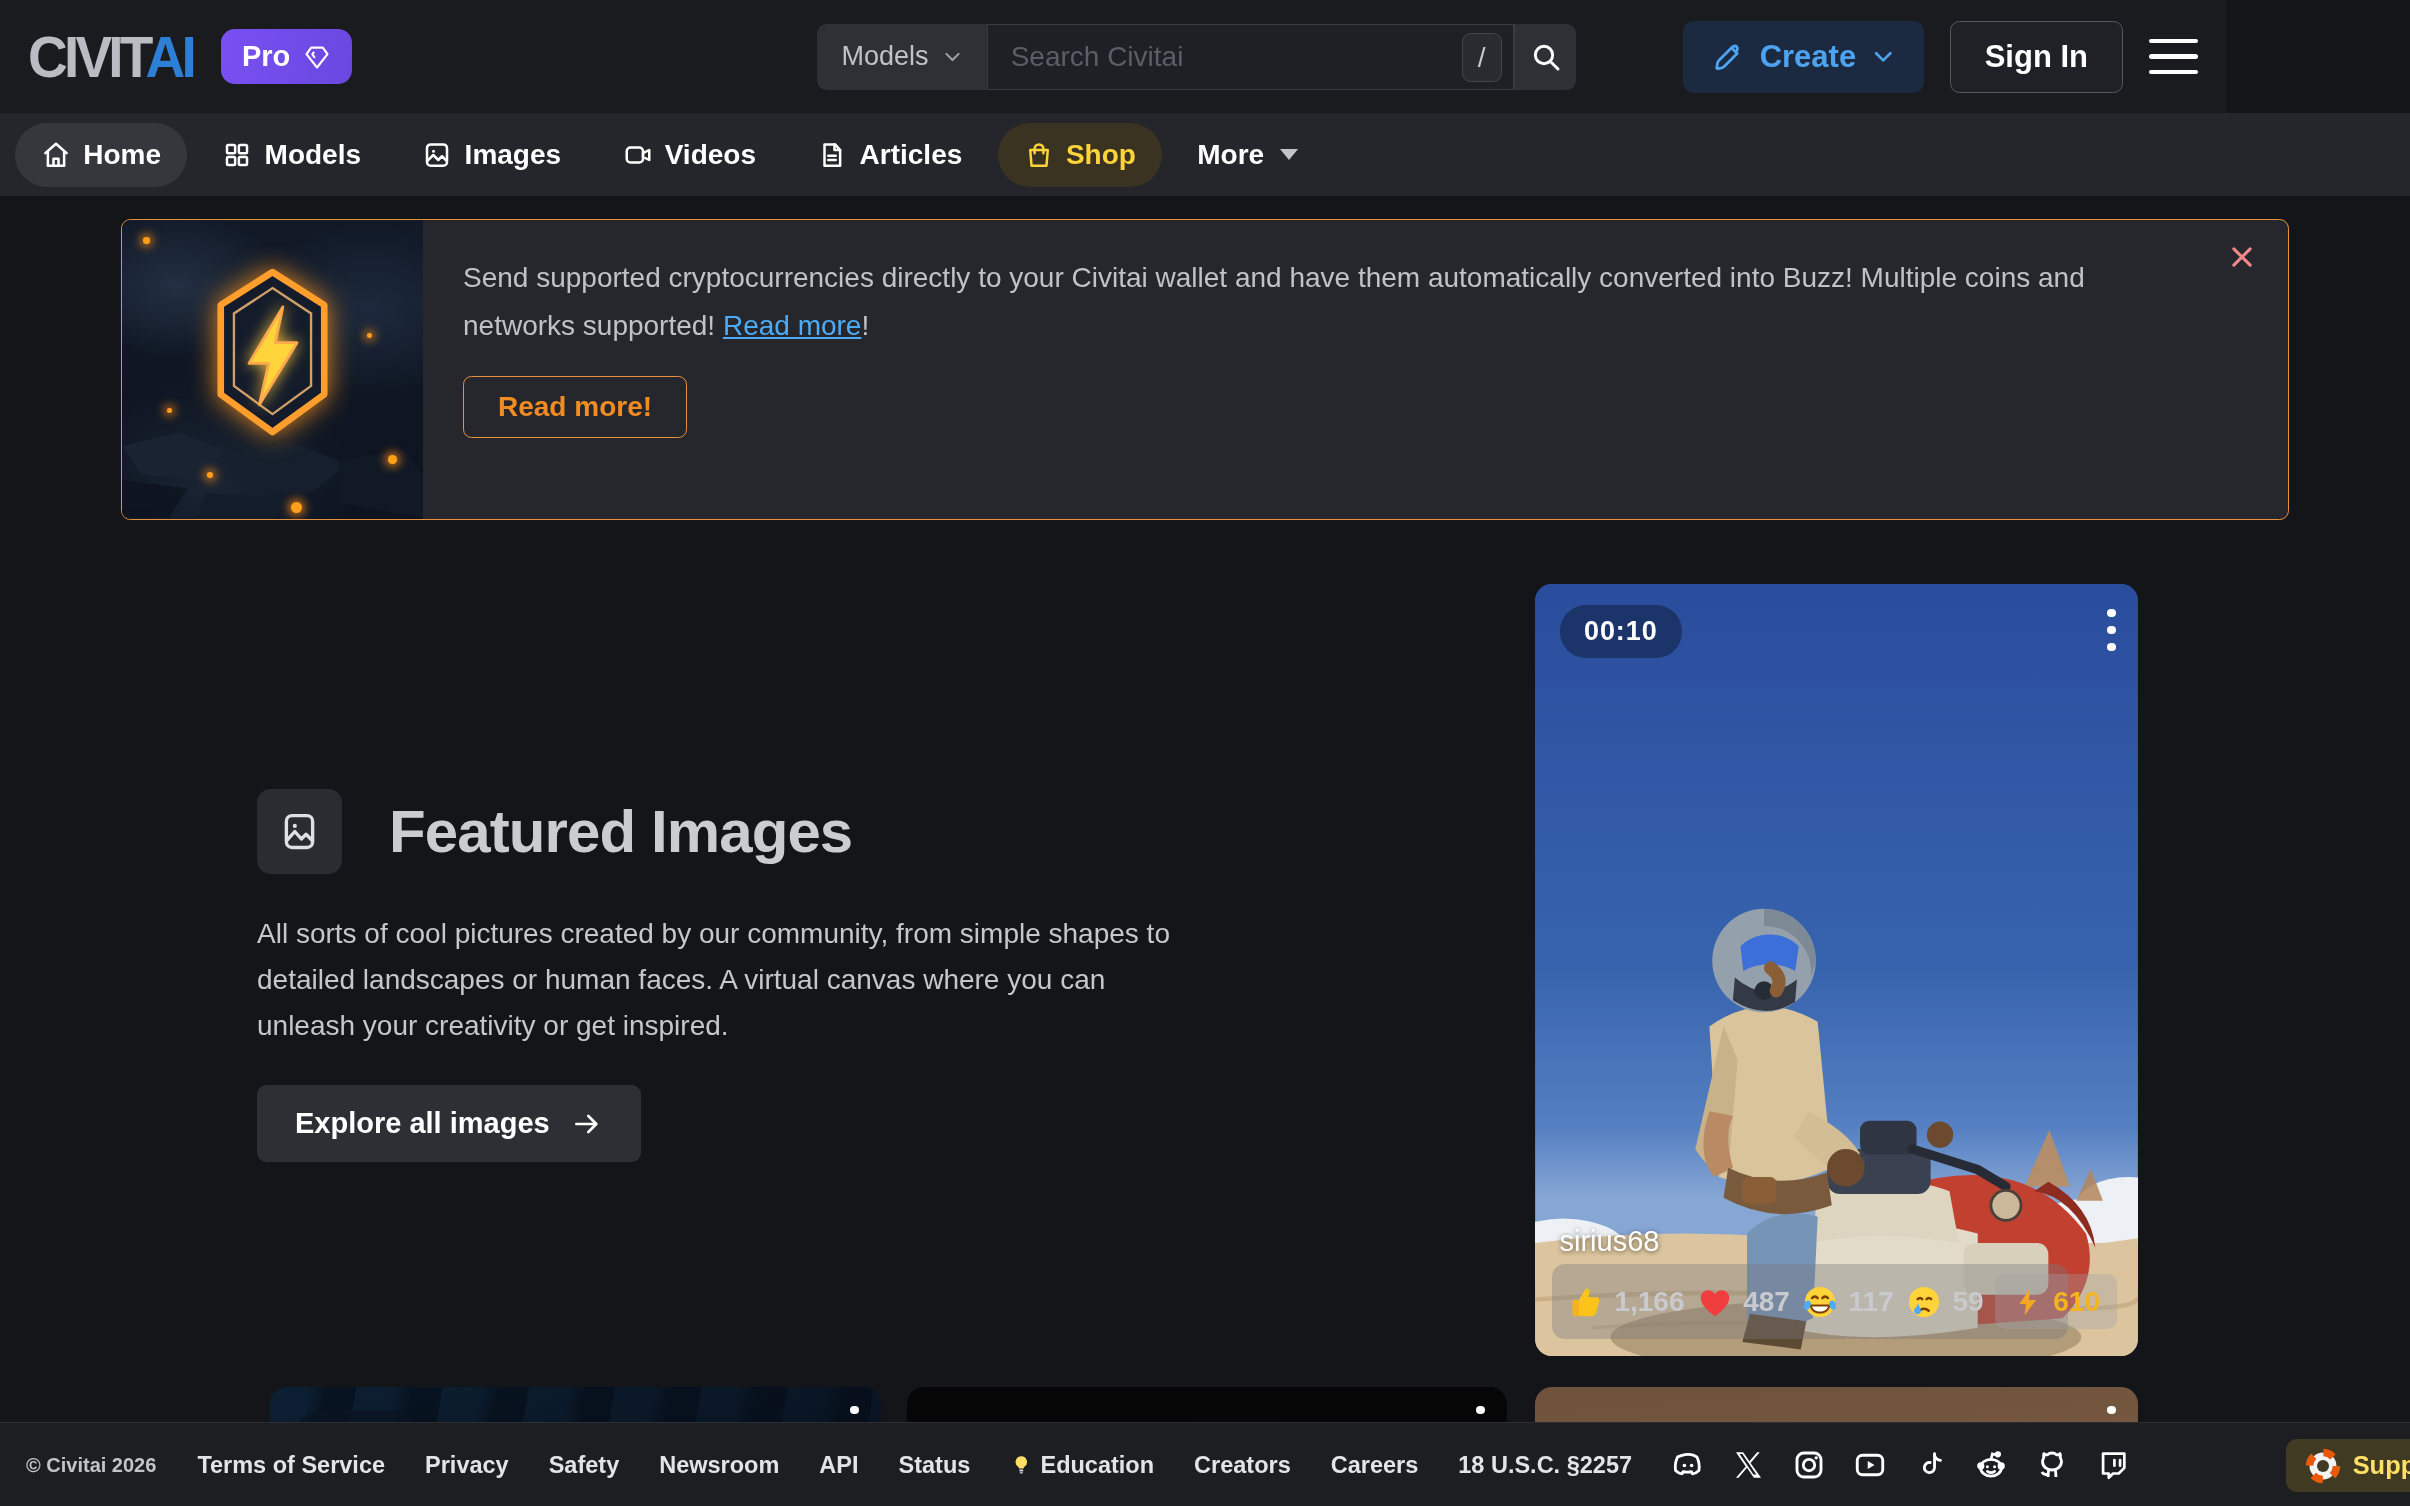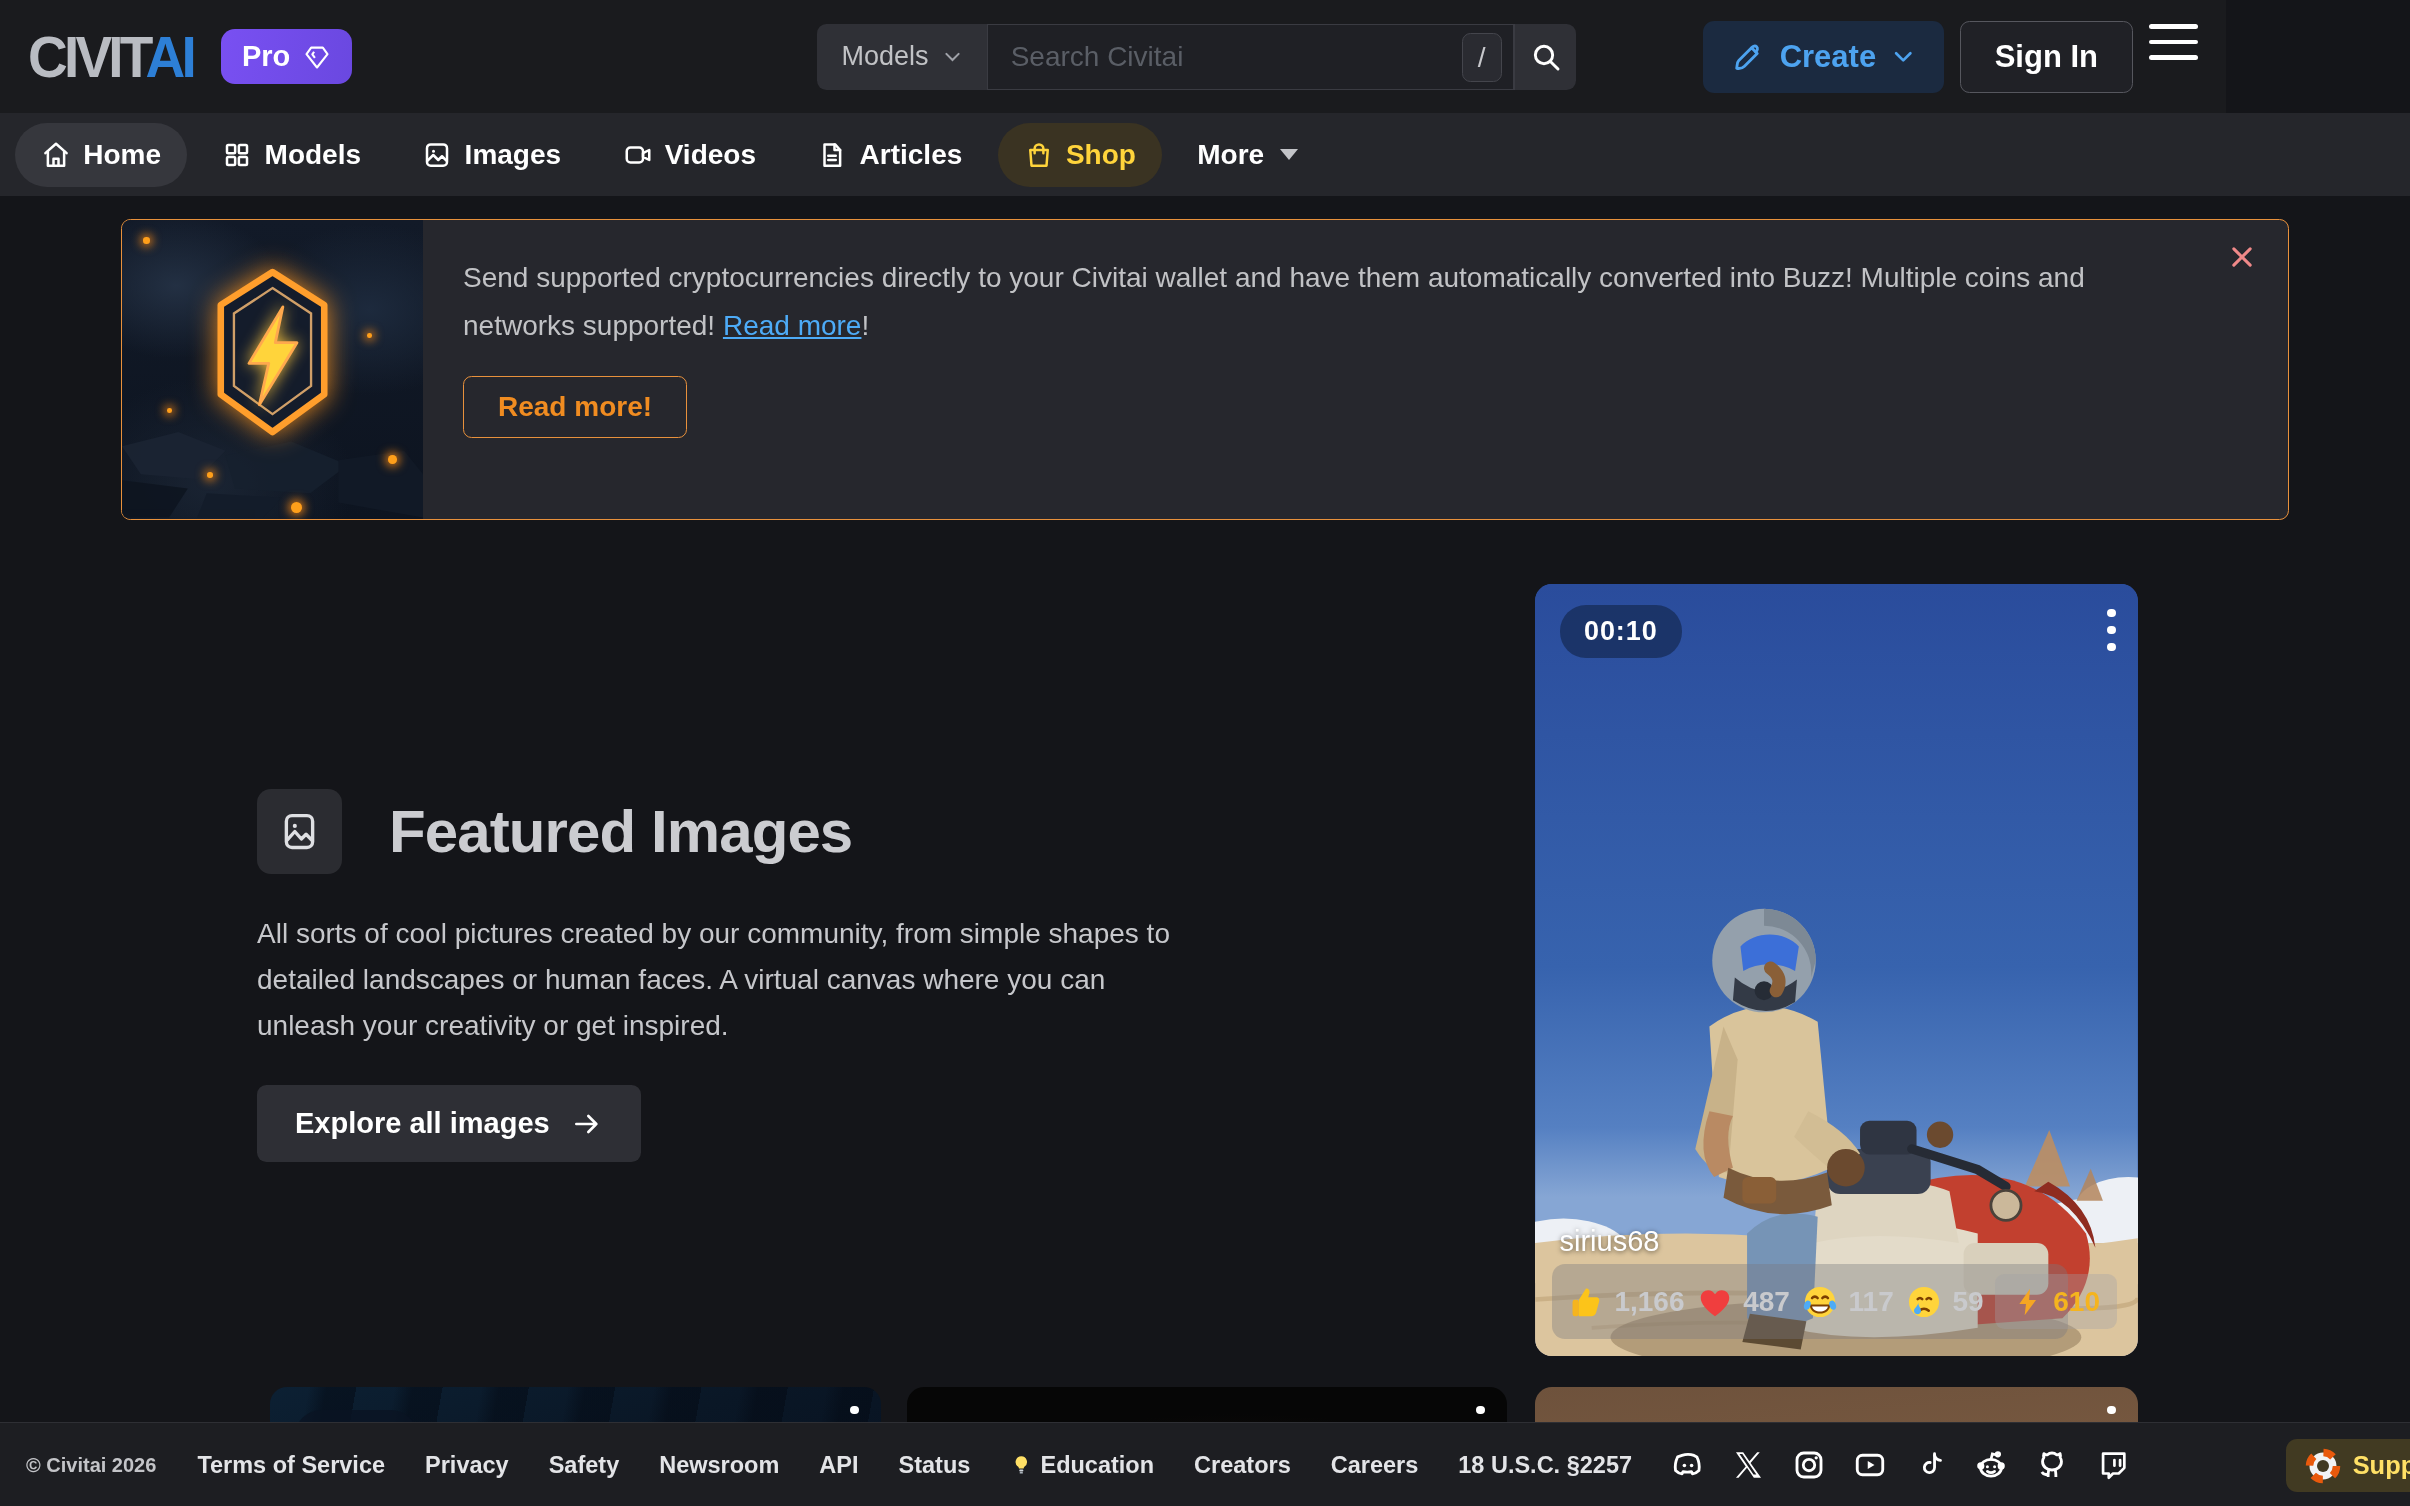--- a/index.html
+++ b/index.html
@@ -14,21 +14,21 @@
   .pro-badge { margin-left:28px; height:55px; padding:0 21px; border-radius:14px; background:linear-gradient(100deg,#7950f2,#6a48e0); display:flex; align-items:center; gap:13px; color:#fff; font-weight:700; font-size:29px; cursor:pointer; }
 
   .search-group { position:absolute; left:817px; top:23.5px; height:66px; display:flex; align-items:stretch; border-radius:9.4px; overflow:hidden; }
   .search-cat { background:#2f3036; display:flex; align-items:center; gap:13px; padding:0 24.5px; color:#c1c2c5; font-size:27px; cursor:pointer; }
   .search-input-wrap { position:relative; width:527px; background:#1f2025; border:0.9px solid #3a3b42; display:flex; align-items:center; }
   .search-input { width:100%; height:100%; background:transparent; border:none; outline:none; color:#e4e5e8; font-size:28px; padding:0 85px 0 22.6px; font-family:inherit; }
   .search-input::placeholder { color:#5a5e66; }
   .slash-key { position:absolute; right:11.3px; top:8.5px; width:40px; height:49px; border:0.9px solid #44454c; border-radius:8.5px; background:#2a2b31; color:#c7c8cc; font-size:28px; display:flex; align-items:center; justify-content:center; }
   .search-btn { width:62px; background:#2f3036; border:none; display:flex; align-items:center; justify-content:center; cursor:pointer; border-left:0.9px solid #3a3b42; }
 
-  .top-right { margin-left:auto; display:flex; align-items:flex-start; gap:16px; }
+  .top-right { margin-left:auto; display:flex; align-items:center; gap:26px; }
   .create-btn { height:72px; padding:0 28px; border-radius:11.3px; border:none; background:#1b2a40; color:#4da3f0; font-weight:700; font-size:31px; display:flex; align-items:center; gap:15px; cursor:pointer; font-family:inherit; }
   .signin-btn { height:72px; padding:0 34px; border-radius:9.4px; background:#202126; border:0.9px solid #56575e; color:#fff; font-weight:700; font-size:31px; cursor:pointer; font-family:inherit; }
   .burger { width:49px; height:43px; display:flex; flex-direction:column; justify-content:space-between; background:none; border:none; cursor:pointer; padding:3.8px 0; }
   .burger span { display:block; height:4.7px; border-radius:2.8px; background:#fff; }
 
   
   .navbar { position:absolute; top:113px; left:0; width:2411px; height:83px; background:#25262b; display:flex; align-items:center; padding:0 15px; gap:9.4px; z-index:30; }
   .nav-item { display:flex; align-items:center; gap:12.2px; height:64px; padding:0 26px; border-radius:32px; color:#fff; font-weight:700; font-size:28px; cursor:pointer; }
   .nav-item svg { flex:0 0 auto; }
   .nav-item.active { background:#36373d; }

